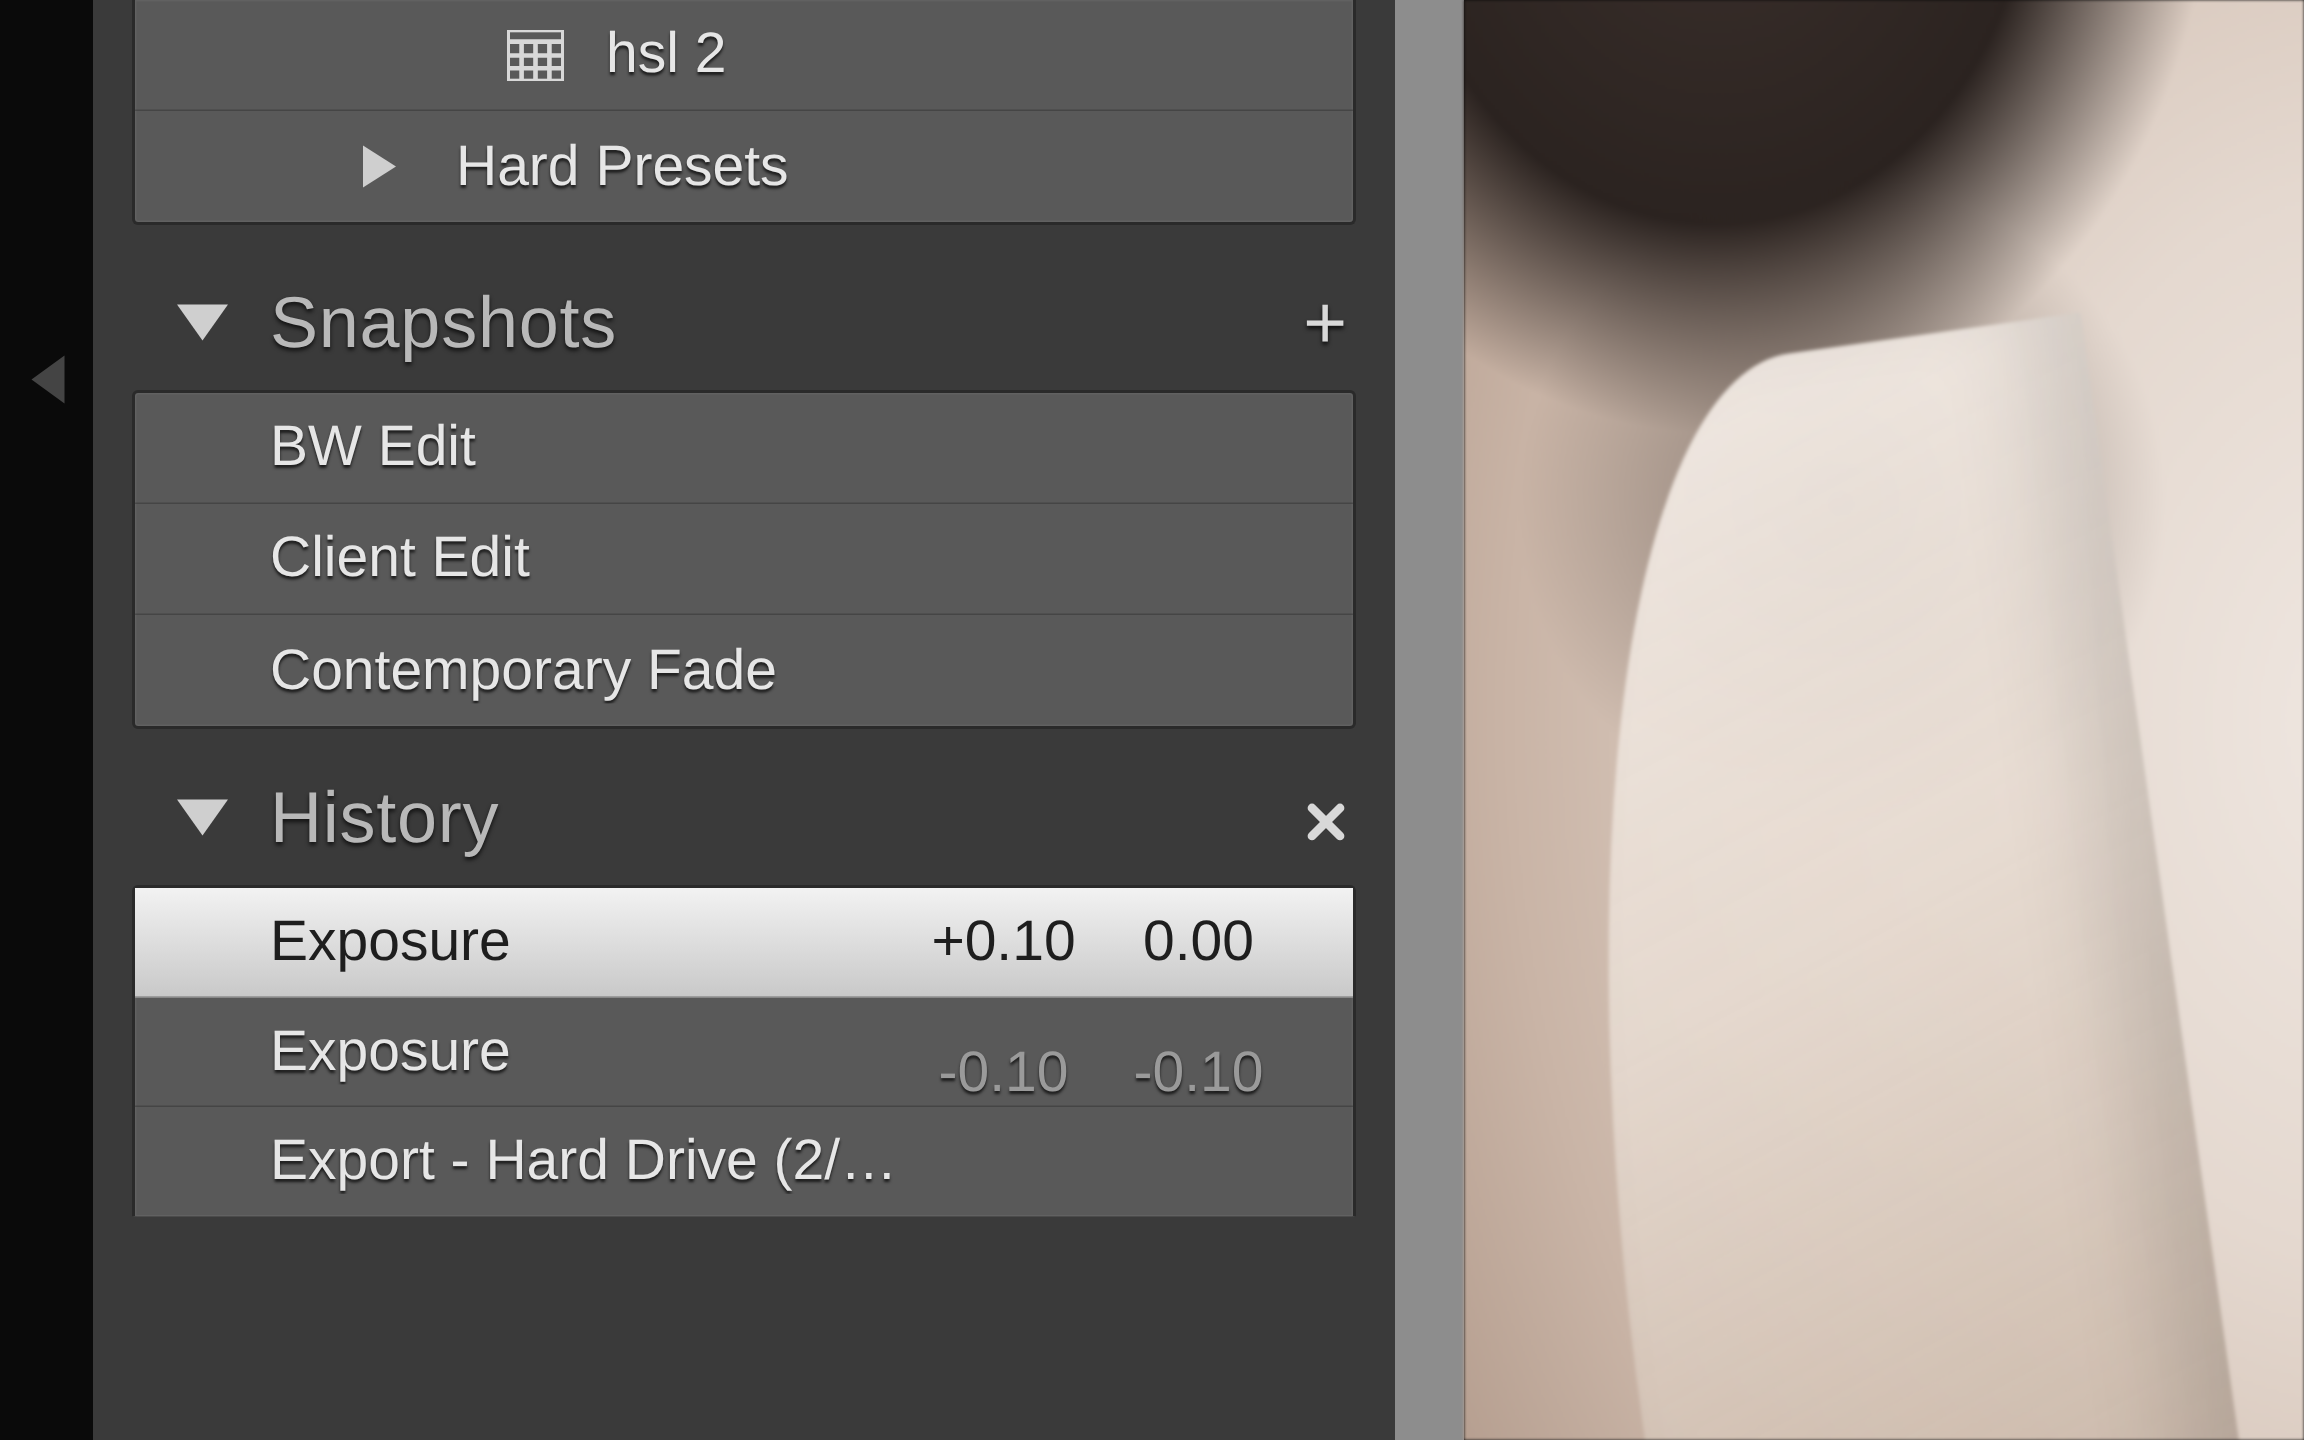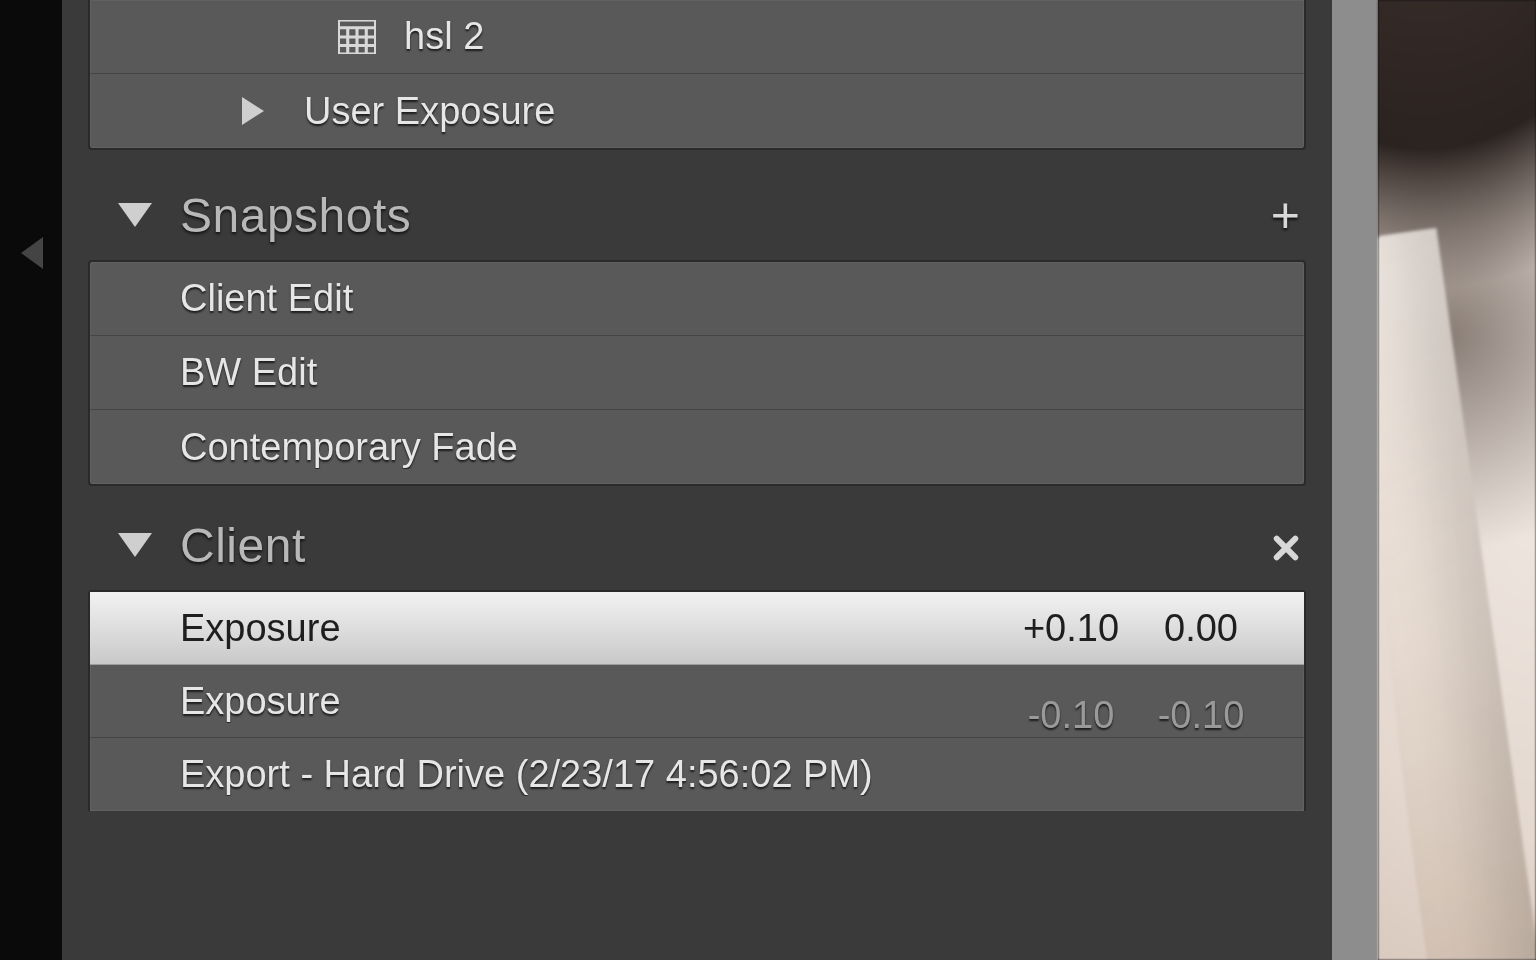--- a/index.html
+++ b/index.html
@@ -24,21 +24,21 @@
     left: 21px;
     top: 237px;
     width: 0; height: 0;
     border-top: 16px solid transparent;
     border-bottom: 16px solid transparent;
     border-right: 22px solid #444;
   }
 
   
   .panel-col {
-    width: 1270px;
+    width: 868px;
     height: 100%;
     background: #3a3a3a;
     position: relative;
     flex-shrink: 0;
     padding-top: 0;
   }
 
   
   .inset {
     margin: 0 26px;
@@ -191,49 +191,49 @@
         <line x1="0" y1="11" x2="24" y2="11" stroke="#d8d8d8" stroke-width="2"></line>
         <line x1="0" y1="16.5" x2="24" y2="16.5" stroke="#d8d8d8" stroke-width="2"></line>
         <line x1="6" y1="5" x2="6" y2="22" stroke="#d8d8d8" stroke-width="2"></line>
         <line x1="12" y1="5" x2="12" y2="22" stroke="#d8d8d8" stroke-width="2"></line>
         <line x1="18" y1="5" x2="18" y2="22" stroke="#d8d8d8" stroke-width="2"></line>
       </svg>
       <span>hsl 2</span>
     </div>
     <div class="preset-row">
       <span class="disc-tri"></span>
-      <span>User Exposure</span>
+      <span>Hard Presets</span>
     </div>
   </div>
 
   <div class="sp-top"></div>
 
   <div class="section-hdr">
     <span class="down-tri"></span>
     <span class="title">Snapshots</span>
     <span class="action plus"></span>
   </div>
 
   <div class="inset">
     <div class="list-row">
+      <span class="lbl">BW Edit</span>
+    </div>
+    <div class="list-row">
       <span class="lbl">Client Edit</span>
-    </div>
-    <div class="list-row">
-      <span class="lbl">BW Edit</span>
     </div>
     <div class="list-row">
       <span class="lbl">Contemporary Fade</span>
     </div>
   </div>
 
   <div class="sp-gap"></div>
 
   <div class="section-hdr">
     <span class="down-tri"></span>
-    <span class="title">Client</span>
+    <span class="title">History</span>
     <span class="action xbtn">
       <svg viewBox="0 0 24 24">
         <line x1="4" y1="4" x2="20" y2="20"></line>
           <line x1="20" y1="4" x2="4" y2="20"></line>
       </svg>
     </span>
   </div>
 
   <div class="inset history-inset">
     <div class="list-row selected">

